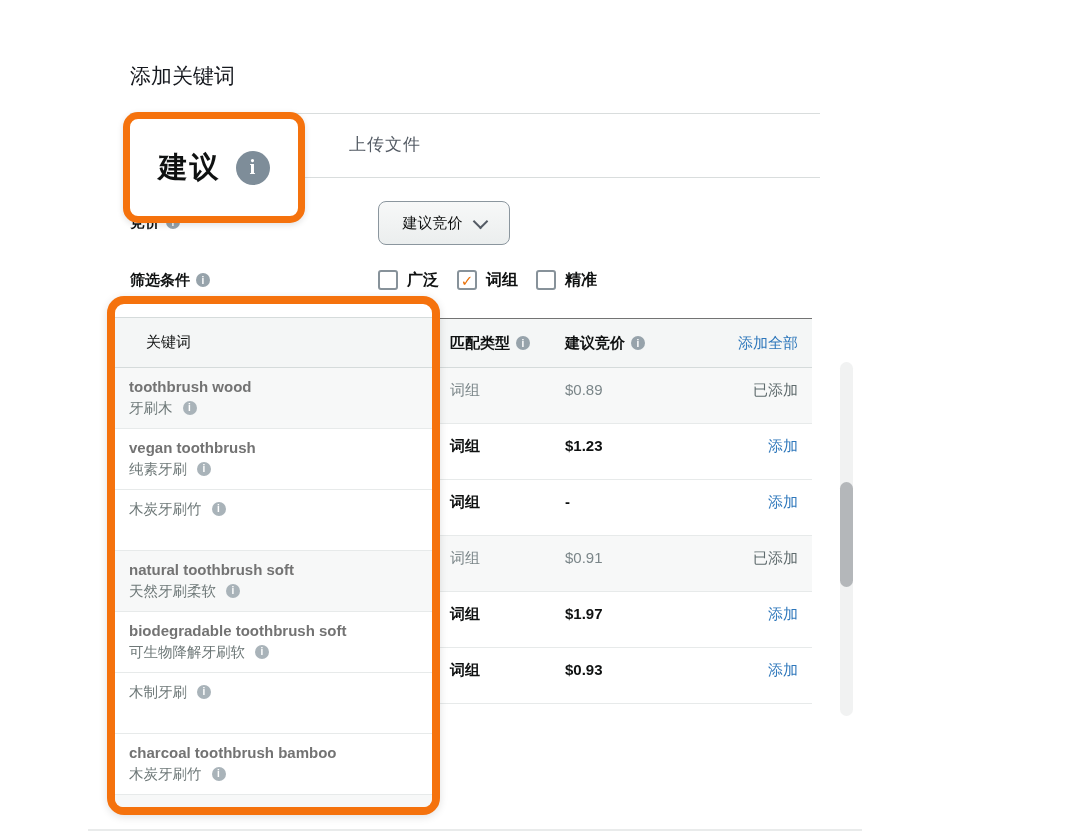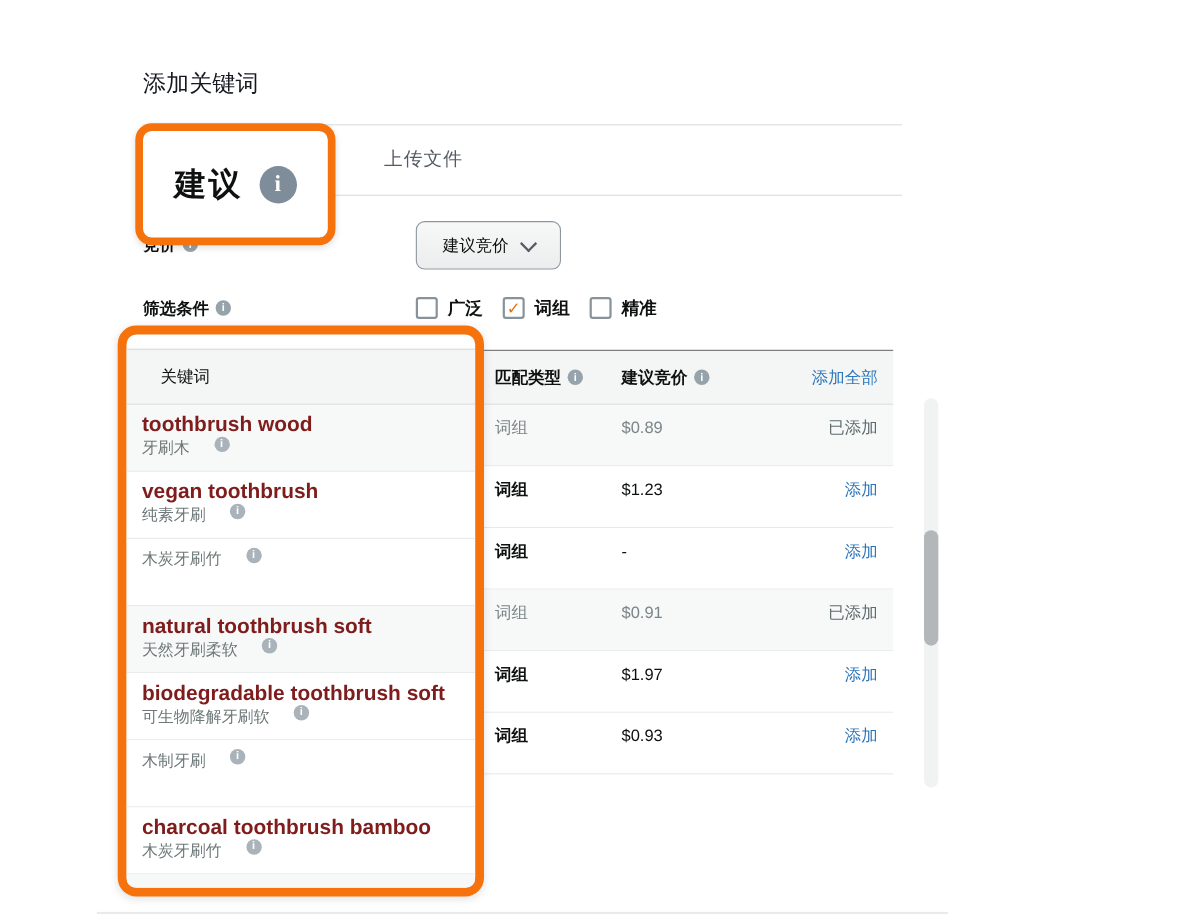--- a/index.html
+++ b/index.html
@@ -38,21 +38,21 @@
   .h-keyword{left:16px;font-weight:400;}
   .h-match{left:320px;font-weight:700;}
   .h-bid{left:435px;font-weight:700;}
   .h-addall{right:14px;font-weight:400;color:#2e77bb;cursor:pointer;}
 
   .tbody{position:absolute;left:130px;top:368px;width:682px;}
   .trow{position:relative;height:56px;border-bottom:1px solid #e7eaea;box-sizing:border-box;background:#fff;}
   .trow.added{background:#f7f8f8;}
   .trow span{position:absolute;top:12px;line-height:20px;font-size:15px;}
   .trow .match{left:320px;font-weight:700;color:#0f1111;}
-  .trow .bid{left:435px;font-weight:400;color:#0f1111;}
+  .trow .bid{left:435px;font-weight:700;color:#0f1111;}
   .trow .action{right:14px;color:#2e77bb;cursor:pointer;}
   .trow.added .match,.trow.added .bid{font-weight:400;color:#7b8689;}
   .trow.added .action{color:#5f6b6d;cursor:default;}
 
   
   .sb-track{position:absolute;left:840px;top:362px;width:13px;height:354px;background:#f1f2f2;border-radius:7px;}
   .sb-thumb{position:absolute;left:840px;top:482px;width:13px;height:105px;background:#b4b7ba;border-radius:7px;cursor:grab;}
 
   
   .callout1{position:absolute;left:123px;top:112px;width:182px;height:111px;box-sizing:border-box;
@@ -65,22 +65,22 @@
   .callout2{position:absolute;left:107px;top:296px;width:333px;height:519px;box-sizing:border-box;
             border:8px solid #f5720d;border-radius:17px;background:#fff;z-index:20;box-shadow:0 2px 8px rgba(0,0,0,.12);}
   .c2-inner{position:absolute;inset:0;border-radius:8px;overflow:hidden;}
   .c2-header{position:absolute;left:0;top:13px;width:100%;height:51px;background:#f4f6f6;
              border-top:1px solid #d5dbdb;border-bottom:1px solid #d5dbdb;box-sizing:border-box;
              display:flex;align-items:center;padding-left:31px;font-size:15px;color:#0f1111;}
   .kwlist{position:absolute;left:0;top:64px;width:100%;}
   .kwrow{position:relative;height:61px;border-bottom:1px solid #e7eaea;box-sizing:border-box;background:#fff;
          padding:8px 0 0 14px;}
   .kwrow.added{background:#f7f8f8;}
-  .kw-en{font-size:19px;font-weight:700;color:#7f1d1d;line-height:21px;}
-  .kw-zh{display:flex;gap:22px;font-size:14.5px;color:#6e7878;line-height:22px;}
+  .kw-en{font-size:15px;font-weight:700;color:#737373;line-height:21px;}
+  .kw-zh{display:flex;align-items:center;gap:10px;font-size:14.5px;color:#6e7878;line-height:22px;}
   .kw-zh .info{background:#a9b3b9;}
   .next-row-hint{position:absolute;left:0;top:491px;width:100%;height:12px;background:#f7f8f8;}
 
   .bottom-edge{position:absolute;left:88px;top:829px;width:774px;height:2px;background:#e9ebeb;}
 </style>
 </head>
 <body>
 
 <div id="stage">
 

